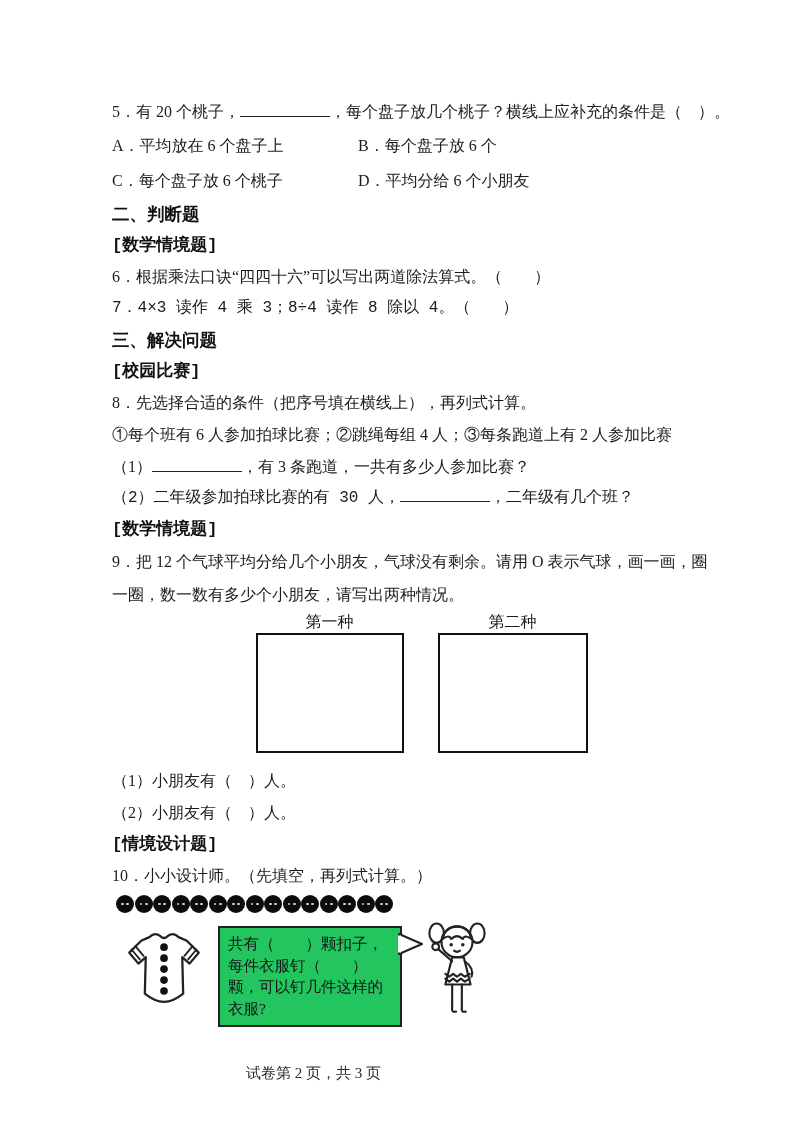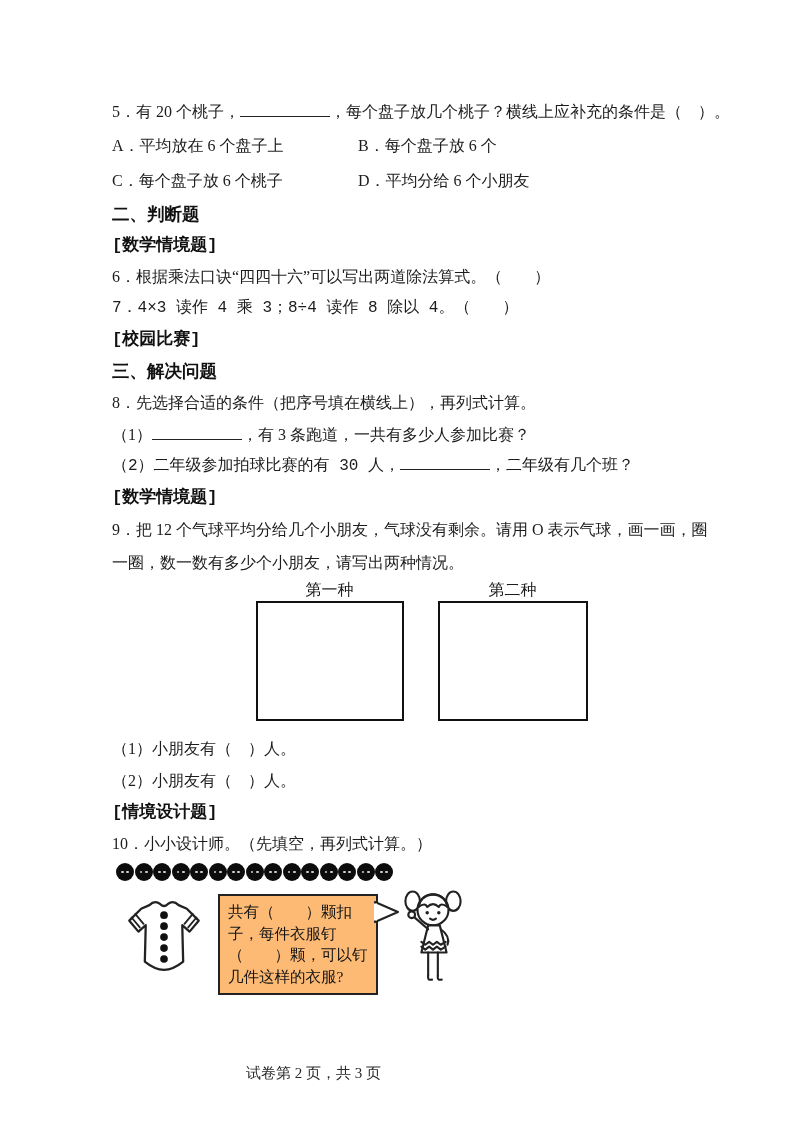--- a/index.html
+++ b/index.html
@@ -23,22 +23,22 @@
   .box-col-2 { width:150px; }
   .box-label { text-align:center; font-size:16px; height:22px; line-height:22px; }
   .answer-box { border:2px solid #111; height:120px; background:#fff; }
   .spacer12 { height:12px; }
   .button-row { height:24px; margin-left:4px; display:flex; align-items:center; }
   .btn { width:18px; height:18px; background:#0c0c0c; border-radius:50%; position:relative; display:inline-block; margin-right:0.5px; flex:0 0 auto; }
   .btn::before, .btn::after { content:""; position:absolute; width:2.6px; height:2.6px; background:#cfcfcf; border-radius:50%; top:7.8px; }
   .btn::before { left:5px; } .btn::after { right:5px; }
   .illus-row { display:flex; align-items:flex-start; }
   .shirt-wrap { margin-left:6px; margin-top:12px; }
-  .bubble { position:relative; margin-left:8px; margin-top:10px; width:160px; border:2px solid #222;
-            background:#fdba74; padding:5px 8px 6px 8px; font-size:15.5px; line-height:21.5px; color:#151515; }
+  .bubble { position:relative; margin-left:8px; margin-top:10px; width:184px; border:2px solid #222;
+            background:#22c55e; padding:5px 8px 6px 8px; font-size:15.5px; line-height:21.5px; color:#151515; }
   .bubble-tail { position:absolute; right:-24px; top:4px; }
   .girl-wrap { margin-left:24px; margin-top:0px; }
   .footer { position:absolute; top:1064px; left:0; width:627px; text-align:center; font-size:15px; color:#2a2a2a; }
 </style>
 </head>
 <body>
 
 <div class="content">
 
   <div class="line"><span>5．有 20 个桃子，</span><span class="blank"></span><span>，每个盘子放几个桃子？横线上应补充的条件是（　）。</span></div>
@@ -50,23 +50,24 @@
   <div class="opt-row">
     <div class="opt-cell-1">C．每个盘子放 6 个桃子</div>
     <div class="opt-cell-2">D．平均分给 6 个小朋友</div>
   </div>
 
   <div class="line sec-heading">二、判断题</div>
   <div class="line lh31 tag">[数学情境题]</div>
   <div class="line">6．根据乘法口诀“四四十六”可以写出两道除法算式。（　　）</div>
   <div class="line lh31">7．4×3 读作 4 乘 3；8÷4 读作 8 除以 4。（　　）</div>
 
+  <div class="line sec-heading">三、解决问题</div>
   <div class="line lh31 tag">[校园比赛]</div>
-  <div class="line sec-heading">三、解决问题</div>
   <div class="line">8．先选择合适的条件（把序号填在横线上），再列式计算。</div>
+  <div class="line">①每个班有 6 人参加拍球比赛；②跳绳每组 4 人；③每条跑道上有 2 人参加比赛</div>
   <div class="line"><span>（1）</span><span class="blank"></span><span>，有 3 条跑道，一共有多少人参加比赛？</span></div>
   <div class="line lh31"><span>（2）二年级参加拍球比赛的有 30 人，</span><span class="blank"></span><span>，二年级有几个班？</span></div>
 
   <div class="line lh31 tag">[数学情境题]</div>
   <div class="q9-para">9．把 12 个气球平均分给几个小朋友，气球没有剩余。请用 O 表示气球，画一画，圈一圈，数一数有多少个小朋友，请写出两种情况。</div>
 
   <div class="boxes-row">
     <div class="box-col-1">
       <div class="box-label">第一种</div>
       <div class="answer-box"></div>

